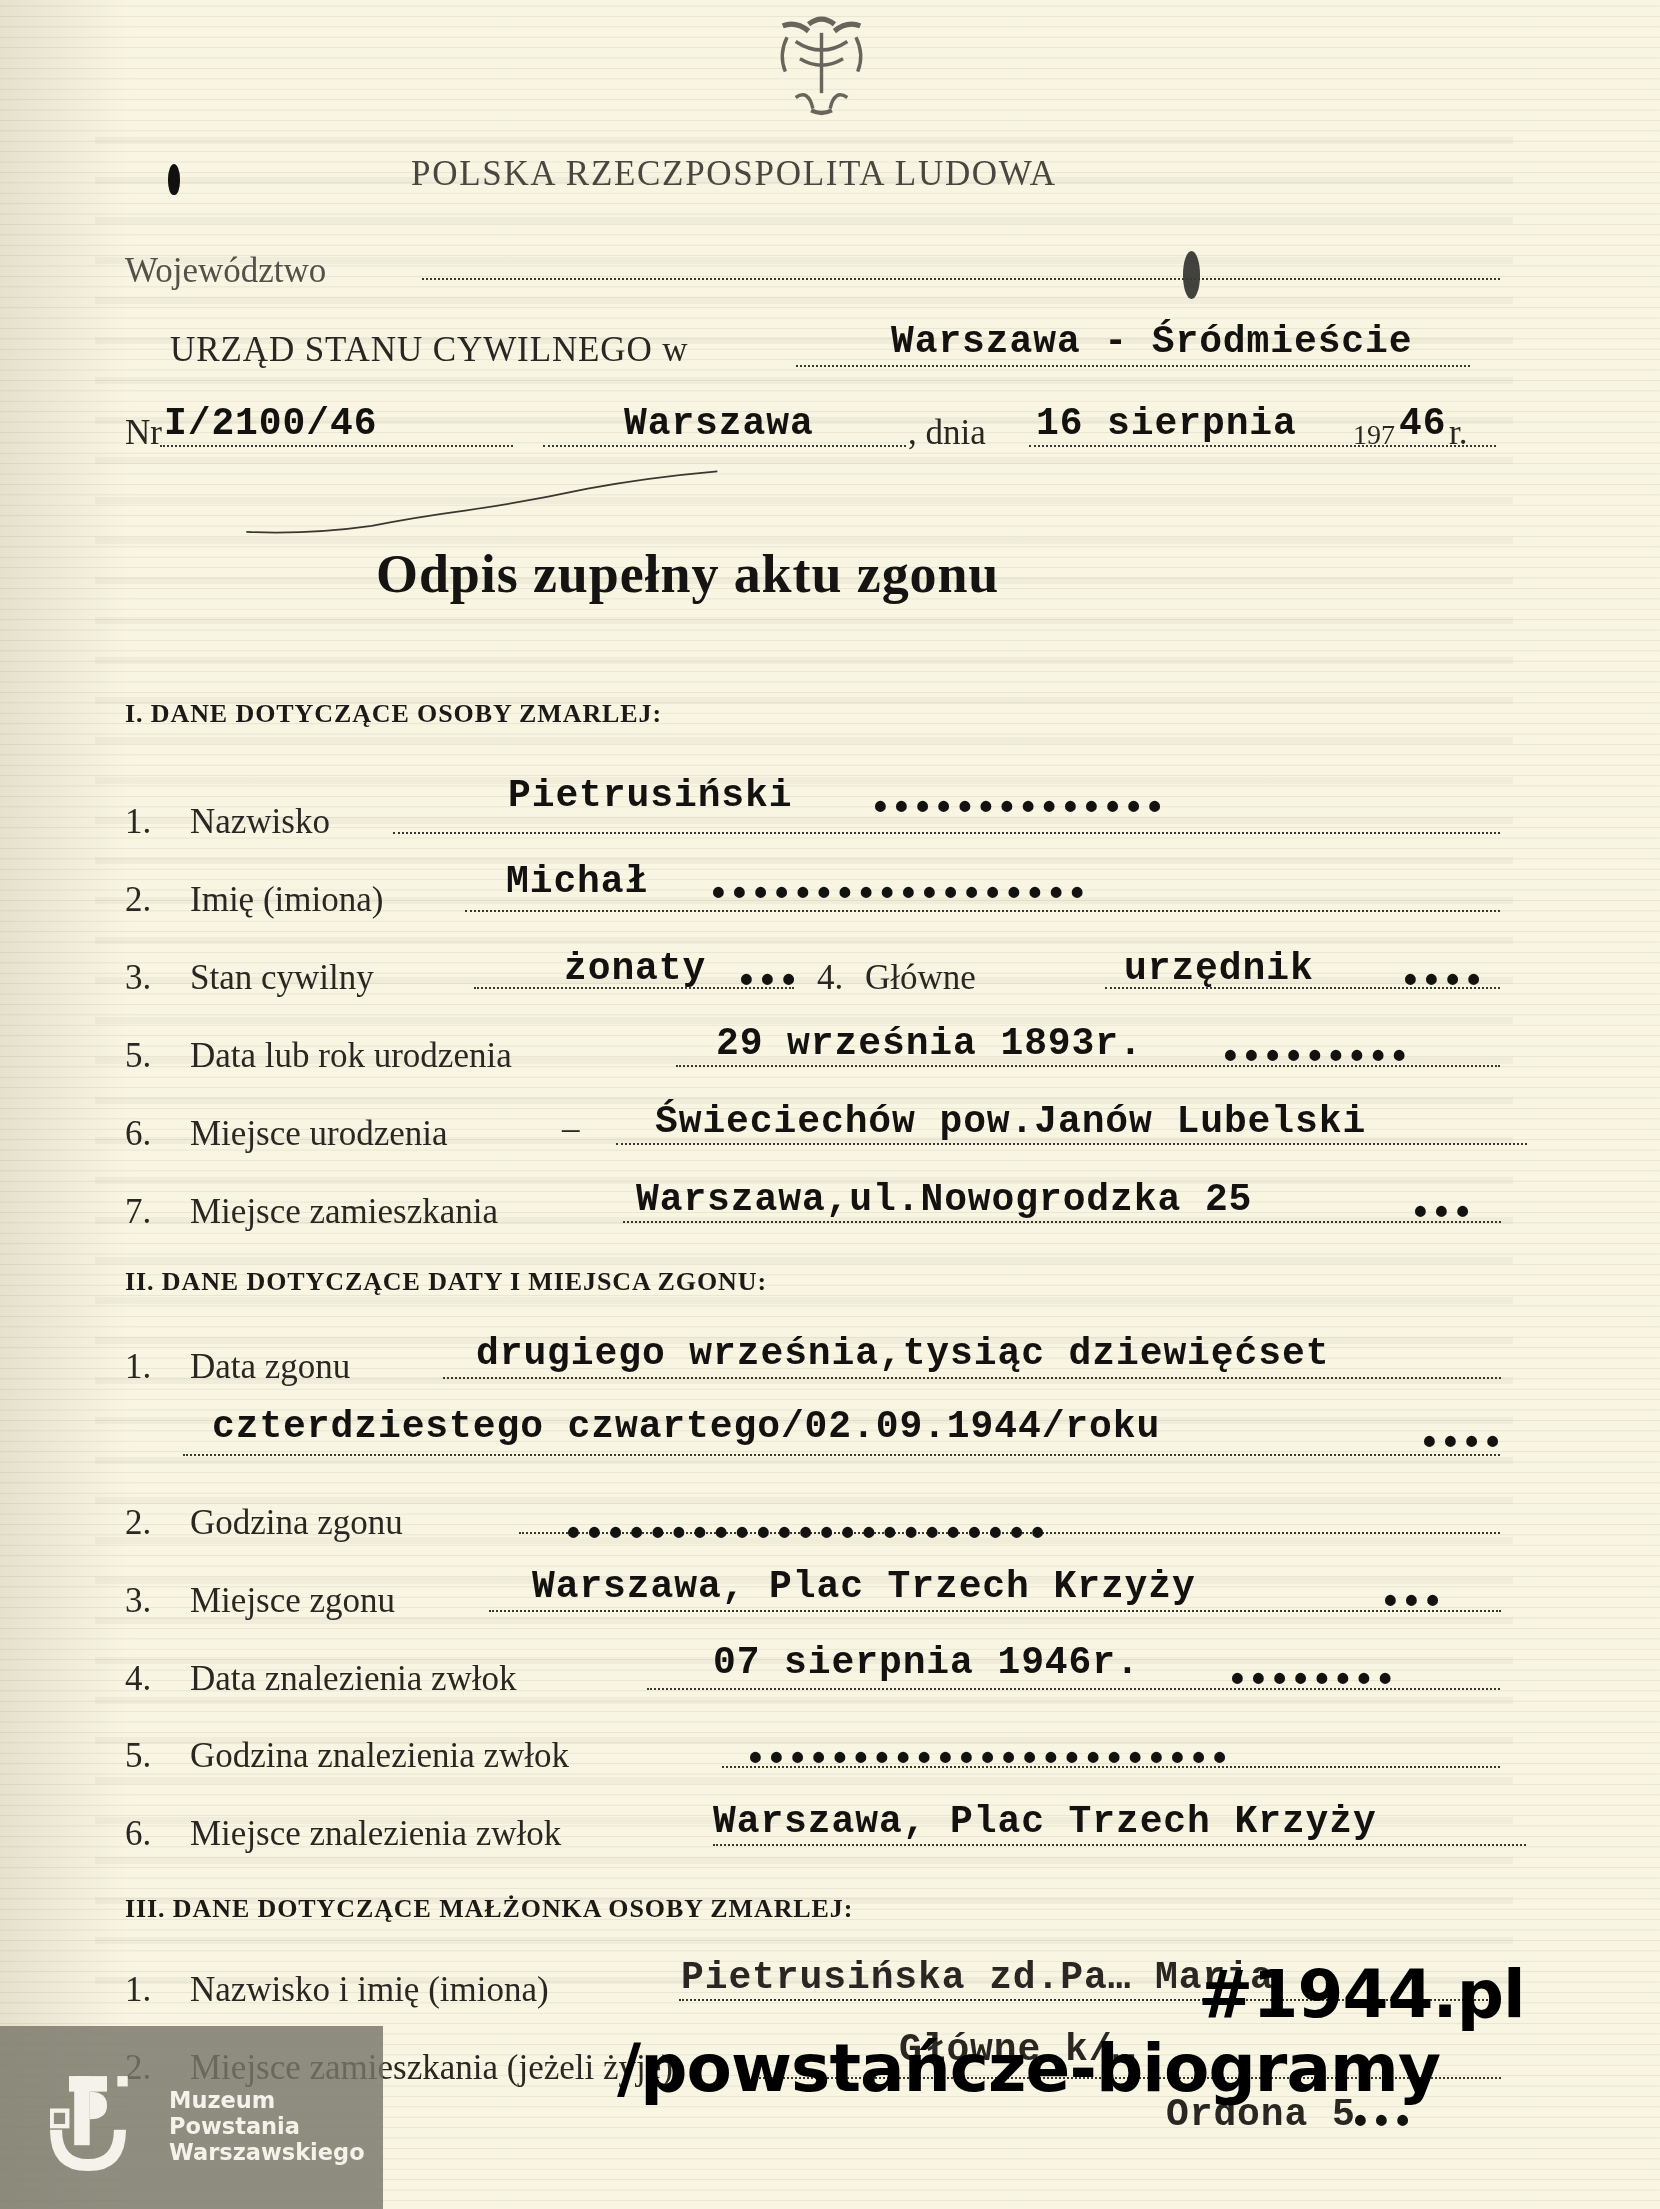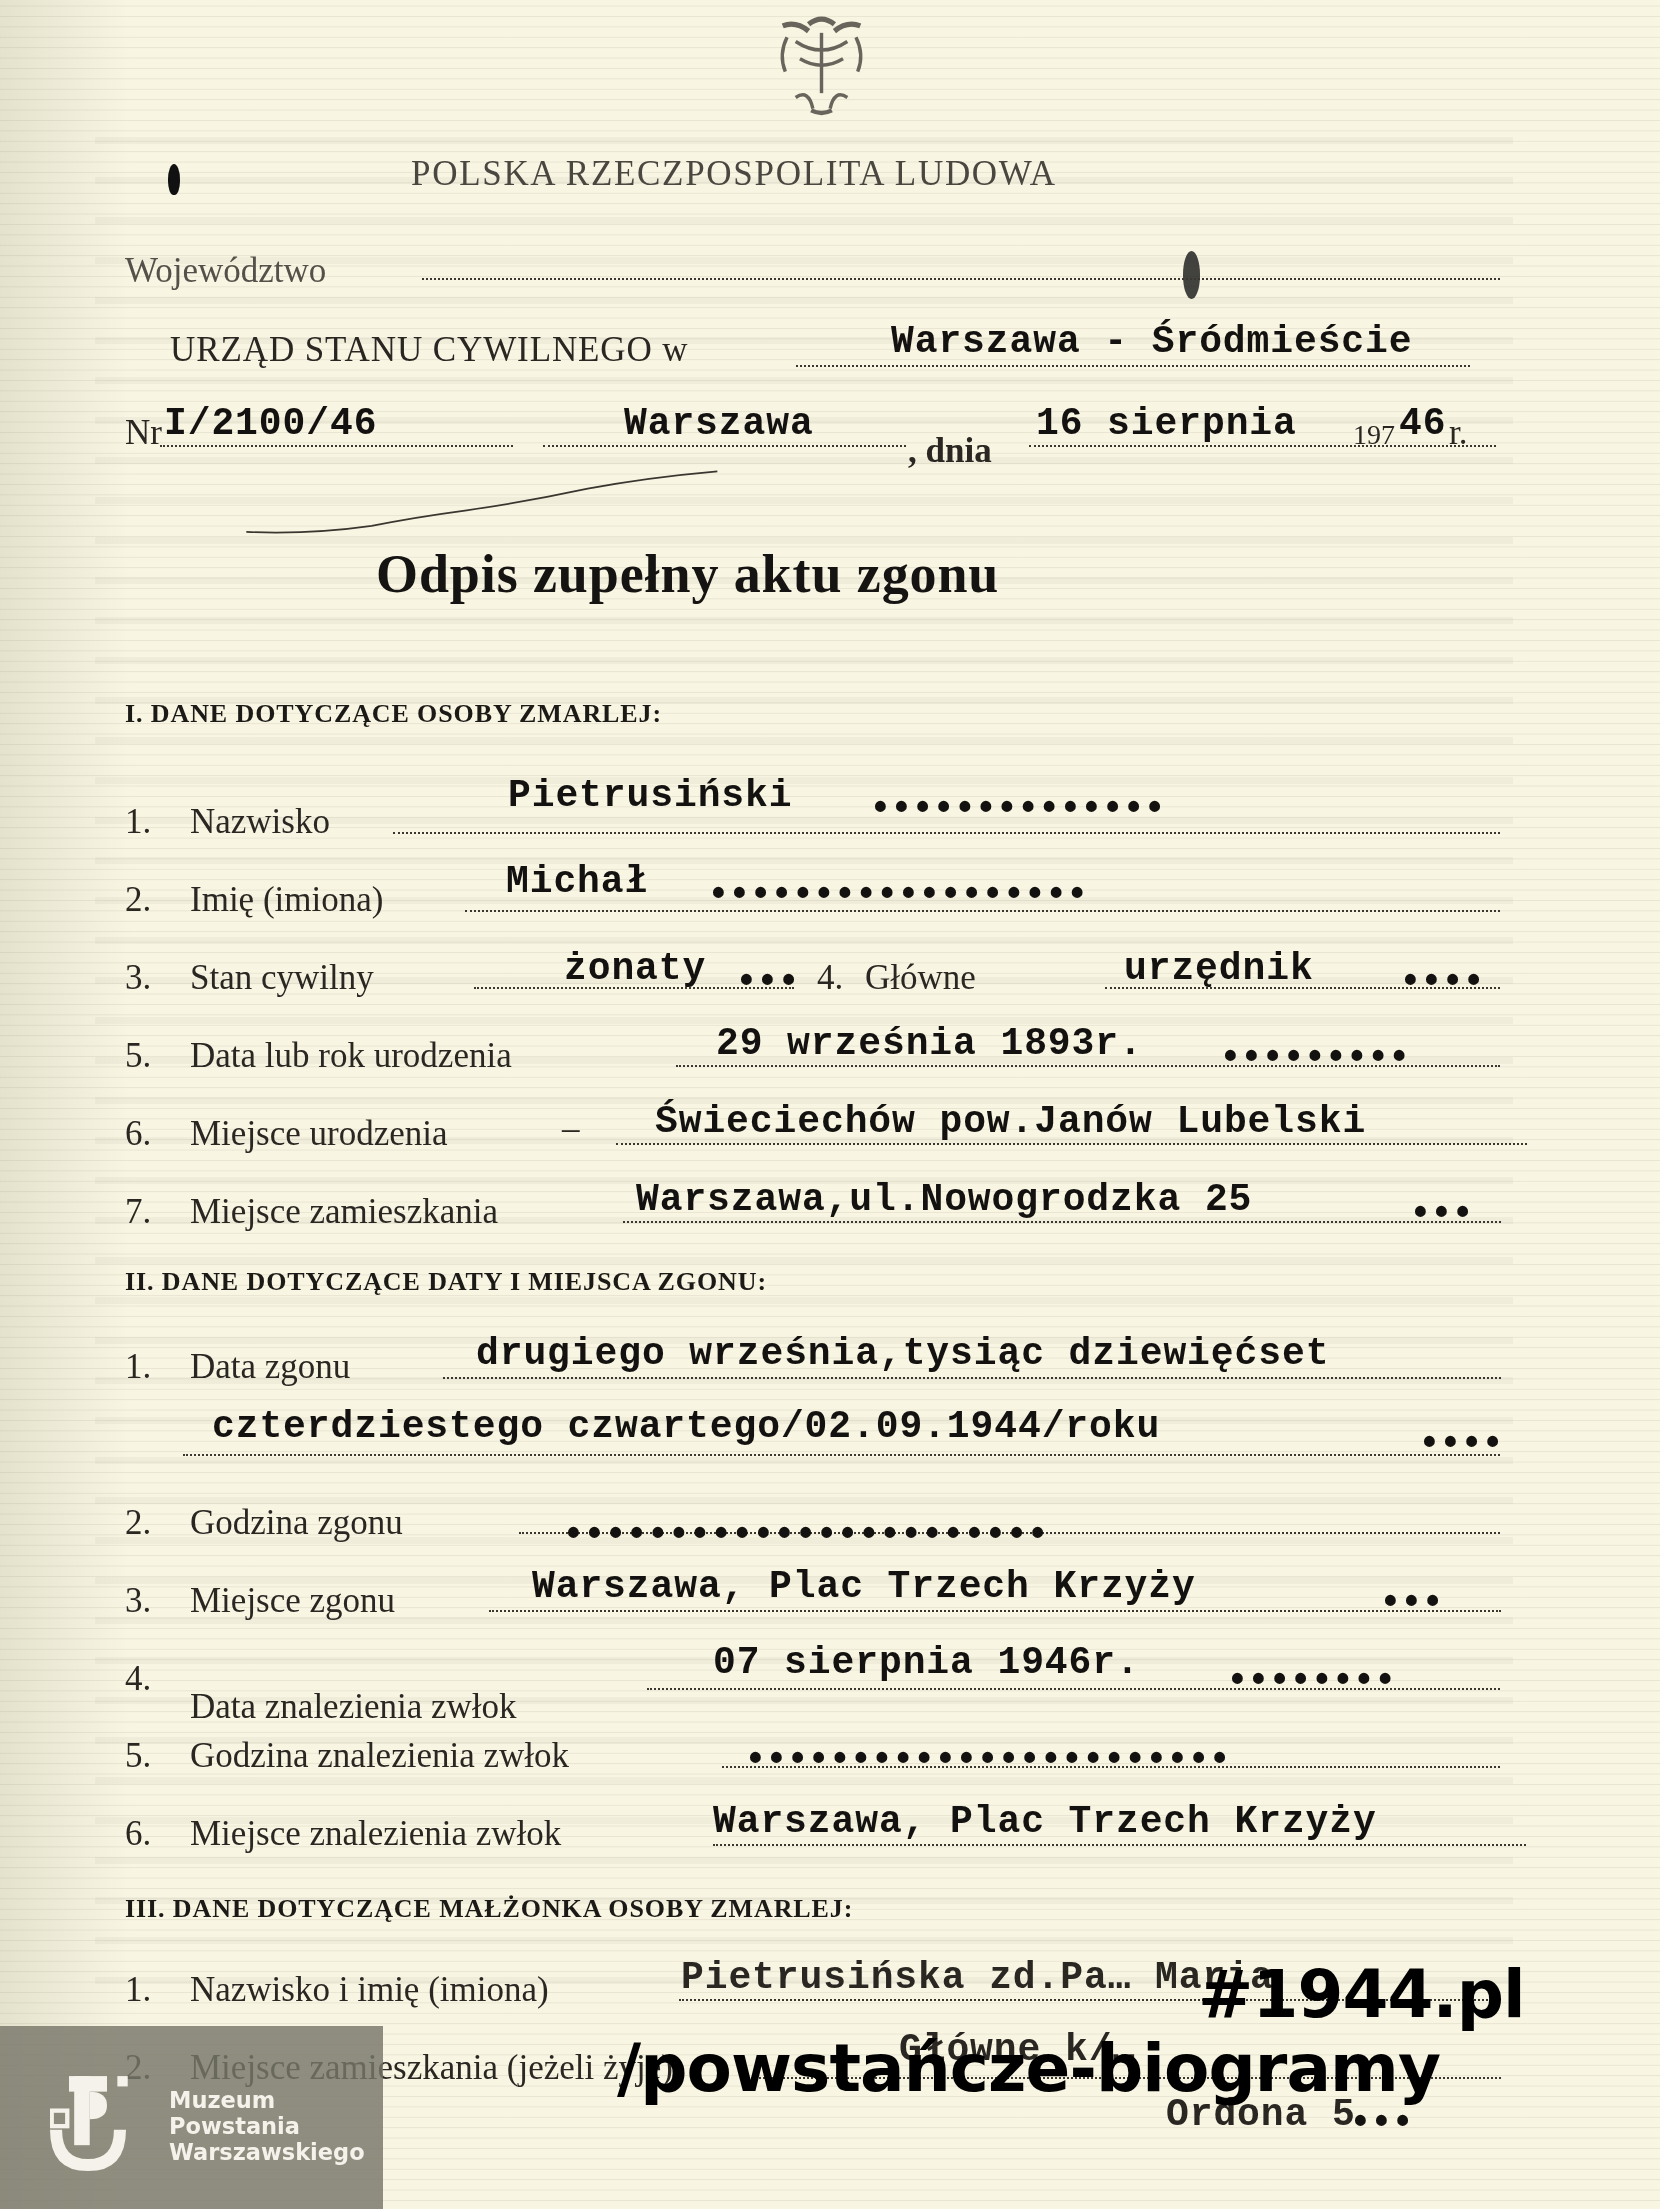--- a/index.html
+++ b/index.html
@@ -99,21 +99,21 @@
 
 <div class="abs label caps" style="left:125px; top:330px;">URZĄD STANU CYWILNEGO w</div>
 <div class="rule" style="left:796px; top:365px; width:674px;"></div>
 <div class="abs typed" style="left:891px; top:320px;">Warszawa - Śródmieście</div>
 
 <div class="abs label" style="left:125px; top:413px;">Nr</div>
 <div class="rule" style="left:160px; top:445px; width:353px;"></div>
 <div class="abs typed" style="left:164px; top:402px;">I/2100/46</div>
 <div class="rule" style="left:543px; top:445px; width:363px;"></div>
 <div class="abs typed" style="left:624px; top:402px;">Warszawa</div>
-<div class="abs label" style="left:908px; top:431px;font-weight:bold;">, dnia</div>
+<div class="abs label" style="left:908px; top:413px;">, dnia</div>
 <div class="rule" style="left:1029px; top:445px; width:467px;"></div>
 <div class="abs typed" style="left:1036px; top:402px;">16 sierpnia</div>
 <div class="abs label" style="left:1353px; top:419px; font-size:28px;">197</div>
 <div class="abs typed" style="left:1399px; top:402px;">46</div>
 <div class="abs label" style="left:1449px; top:413px;">r.</div>
 
 <svg class="abs scribble" viewBox="0 0 560 90">
   <path d="M5 75 Q80 78 150 68 Q200 58 260 50 Q330 40 400 25 Q470 12 550 5" fill="none" stroke="#3a3630" stroke-width="2"></path>
 </svg>
 
@@ -177,21 +177,21 @@
 <div class="rule" style="left:519px; top:1532px; width:981px;"></div>
 <div class="abs dots" style="left:562px; top:1513px;">•••••••••••••••••••••••</div>
 
 <div class="abs label" style="left:125px; top:1581px;">3.</div>
 <div class="abs label" style="left:190px; top:1581px;">Miejsce zgonu</div>
 <div class="rule" style="left:489px; top:1610px; width:1012px;"></div>
 <div class="abs typed" style="left:532px; top:1565px;">Warszawa, Plac Trzech Krzyży</div>
 <div class="abs dots" style="left:1379px; top:1581px;">•••</div>
 
 <div class="abs label" style="left:125px; top:1659px;">4.</div>
-<div class="abs label" style="left:190px; top:1659px;margin-top:28px;">Data znalezienia zwłok</div>
+<div class="abs label" style="left:190px; top:1659px;">Data znalezienia zwłok</div>
 <div class="rule" style="left:647px; top:1688px; width:853px;"></div>
 <div class="abs typed" style="left:713px; top:1641px;">07 sierpnia 1946r.</div>
 <div class="abs dots" style="left:1226px; top:1659px;">••••••••</div>
 
 <div class="abs label" style="left:125px; top:1736px;">5.</div>
 <div class="abs label" style="left:190px; top:1736px;">Godzina znalezienia zwłok</div>
 <div class="rule" style="left:722px; top:1766px; width:778px;"></div>
 <div class="abs dots" style="left:744px; top:1738px;">•••••••••••••••••••••••</div>
 
 <div class="abs label" style="left:125px; top:1814px;">6.</div>

